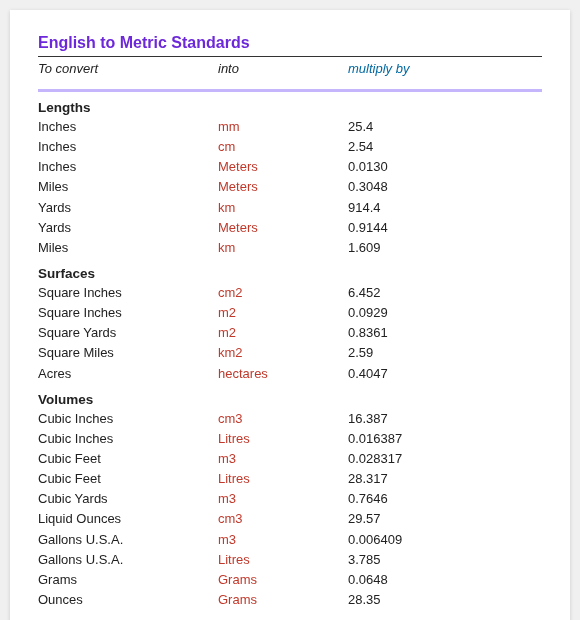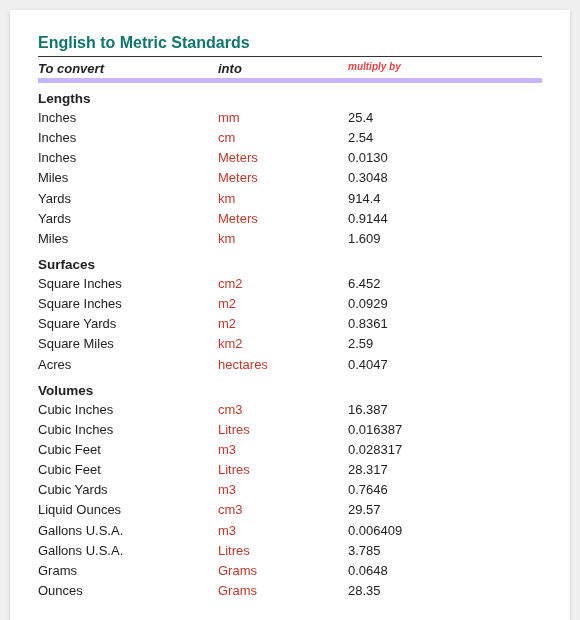--- a/index.html
+++ b/index.html
@@ -13,55 +13,54 @@
       padding: 10px;
     }
     .page {
       background: #fff;
       width: 560px;
       min-height: 600px;
       padding: 24px 28px 28px 28px;
       box-shadow: 0 1px 4px rgba(0,0,0,0.15);
     }
     .main-title {
-      color: #0f766e;
+      color: #6d28d9;
       font-size: 16px;
       font-weight: bold;
       margin-bottom: 4px;
     }
     .header-divider {
       border: none;
       border-top: 1.5px solid #333;
       margin-bottom: 4px;
     }
     .col-headers {
       display: flex;
-      border-bottom: 5px solid #c4b5fd;
-      padding-bottom: 2px;
+      border-bottom: 3px solid #c4b5fd;
+      padding-bottom: 13px;
       margin-bottom: 6px;
-      font-weight: bold;
     }
     .col-to-convert {
       font-style: italic;
       font-size: 13px;
       color: #222;
       width: 180px;
       flex-shrink: 0;
     }
     .col-into {
       font-style: italic;
       font-size: 13px;
       color: #222;
       width: 130px;
       flex-shrink: 0;
     }
     .col-multiply {
       font-style: italic;
-      font-size: 10px;
-      color: #ef4444;
+      font-size: 13px;
+      color: #0369a1;
     }
     .section-title {
       font-weight: bold;
       font-size: 13.5px;
       color: #222;
       margin-top: 8px;
       margin-bottom: 2px;
     }
     .data-row {
       display: flex;

